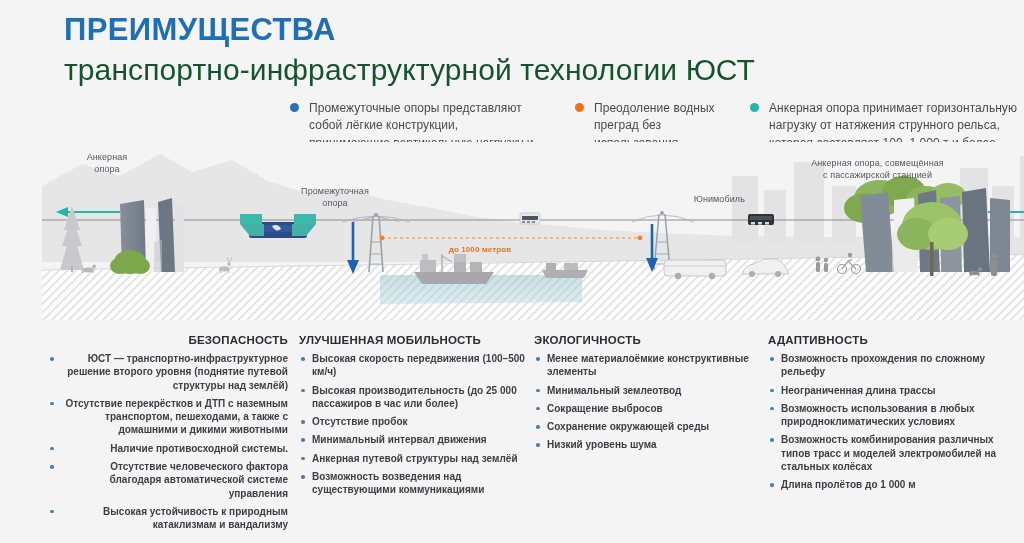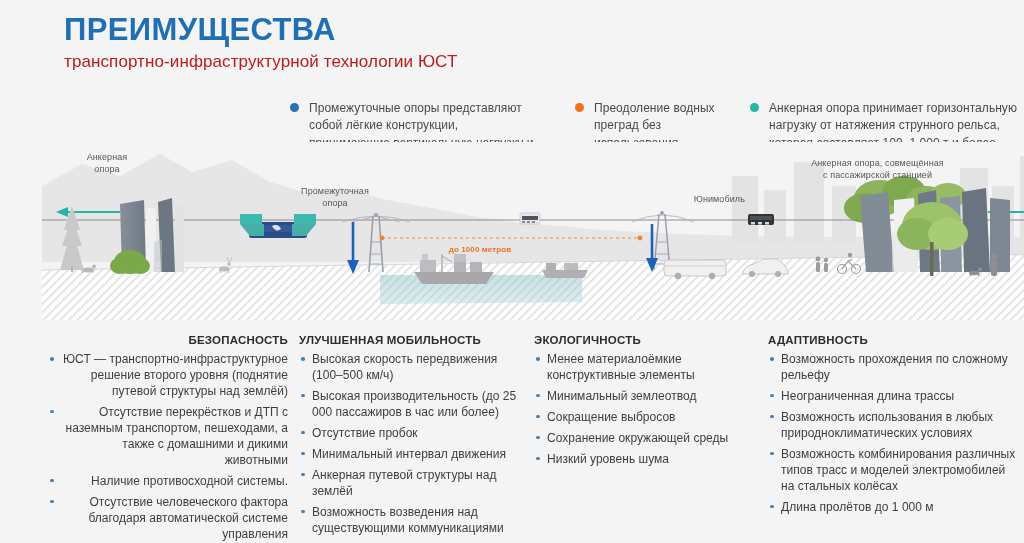--- a/index.html
+++ b/index.html
@@ -16,21 +16,21 @@
     background: #f4f4f4;
   }
 
   
   .header { position: absolute; left: 64px; top: 14px; }
   .header-title {
     font-size: 31px; font-weight: bold; letter-spacing: .4px;
     color: #1f6fb2; line-height: 1.05;
   }
   .header-sub {
-    font-size: 17px; font-weight: normal; color: #b91c1c;
+    font-size: 30px; font-weight: normal; color: #14532d;
     line-height: 1.2; margin-top: 5px; letter-spacing: .1px;
   }
 
   
   .legend { position: absolute; left: 290px; top: 100px; width: 730px; }
   .legend-item {
     position: absolute; display: flex; align-items: flex-start; gap: 10px;
   }
   .legend-dot {
     width: 9px; height: 9px; border-radius: 50%; flex: 0 0 auto; margin-top: 3px;
@@ -72,21 +72,21 @@
   #col-1 { left: 299px; width: 228px; }
   #col-2 { left: 534px; width: 222px; }
   #col-3 { left: 768px; width: 248px; }
   .col-title {
     font-size: 11.5px; font-weight: bold; color: #2b2b33;
     letter-spacing: .2px; margin-bottom: 6px;
   }
   .col ul { list-style: none; }
   .col li {
     position: relative; padding-left: 13px; margin-bottom: 5px;
-    font-size: 12px; line-height: 1.33; color: #3d3d45; letter-spacing: .02px;
+    font-size: 10px; line-height: 1.33; color: #3d3d45; letter-spacing: .02px; font-weight: bold;
   }
   .col li::before {
     content: ""; position: absolute; left: 2px; top: 5px;
     width: 3.5px; height: 3.5px; border-radius: 50%; background: #4a7fb5;
   }
 </style>
 </head>
 <body>
 
 <div id="page">

